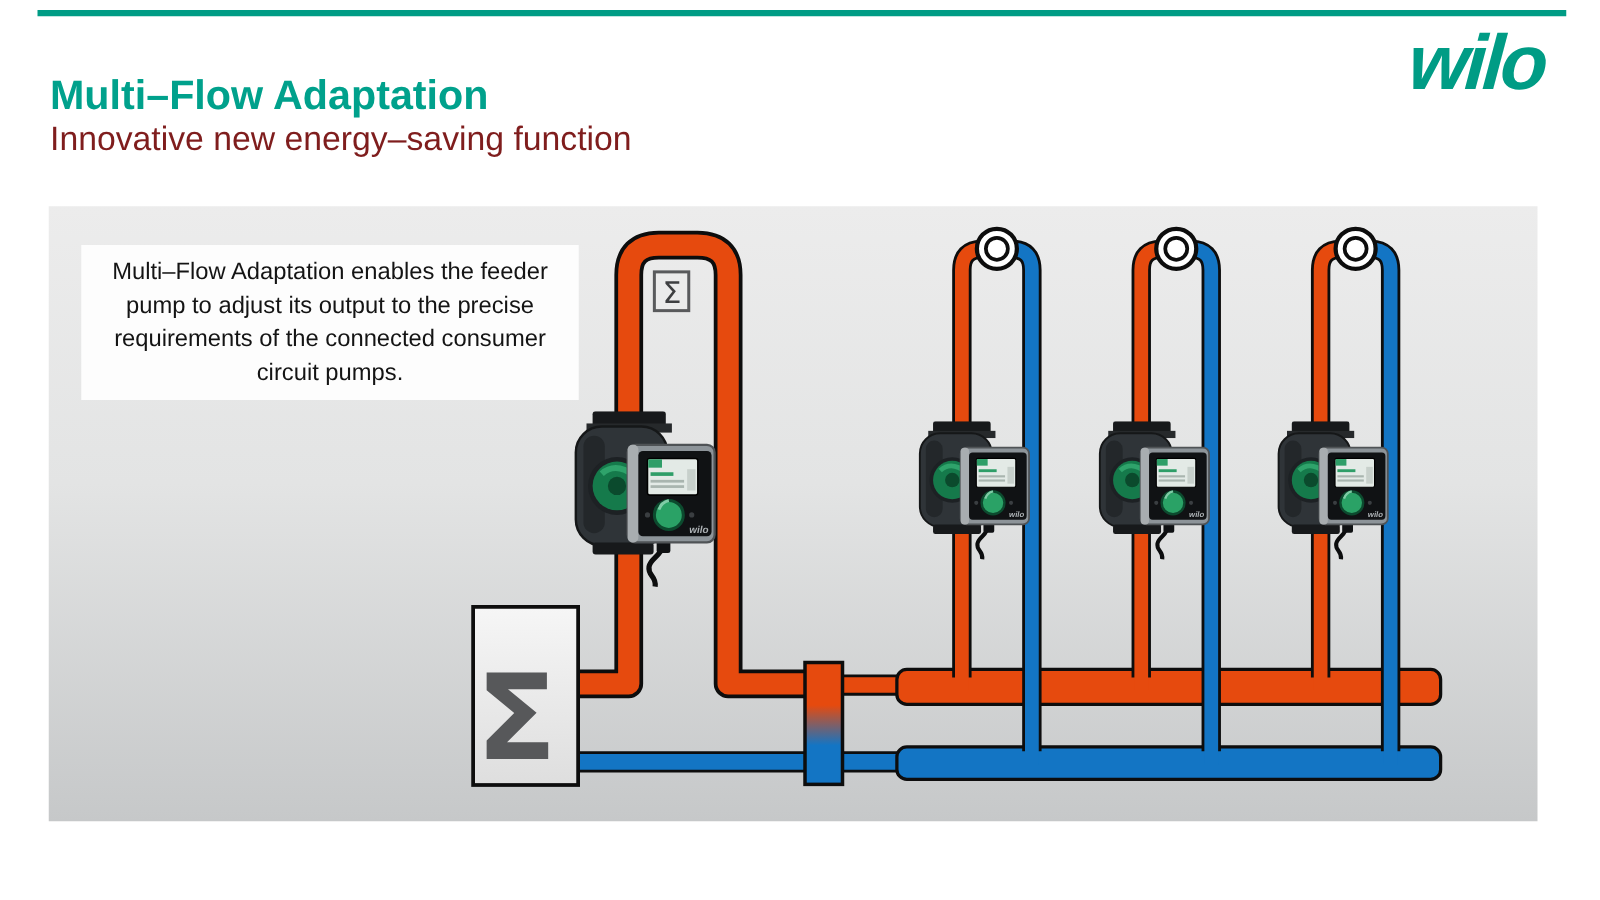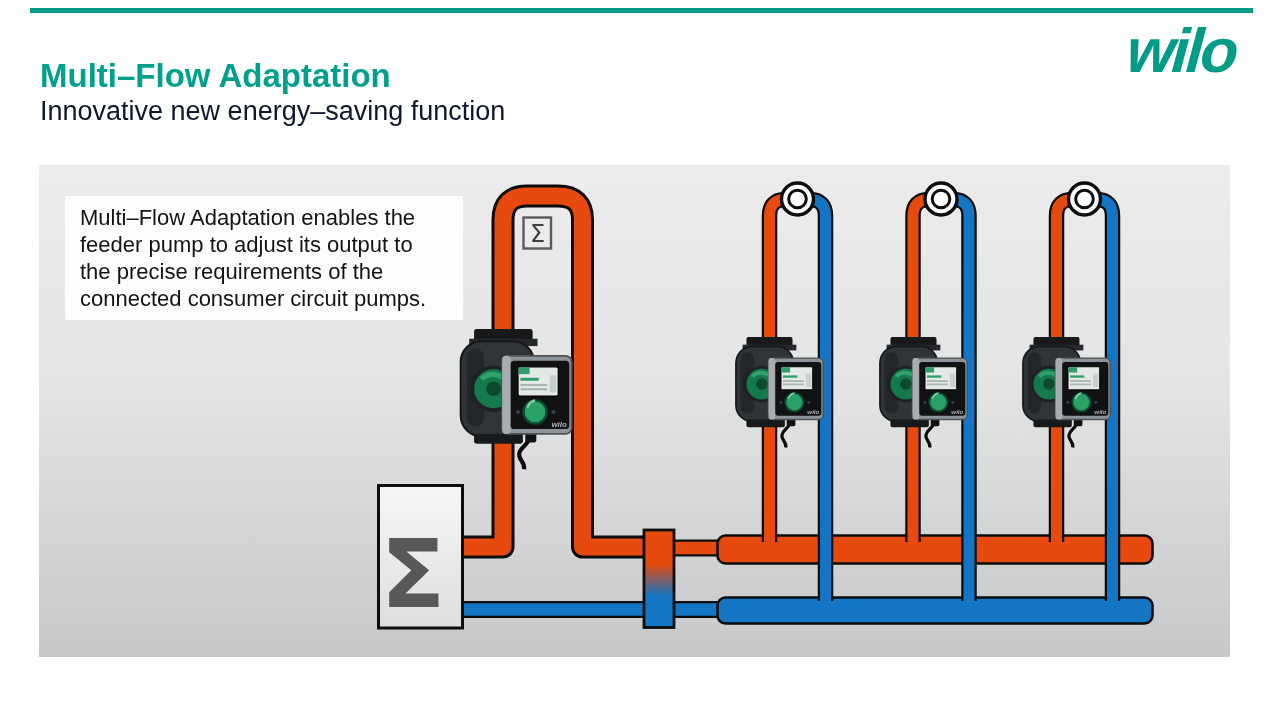--- a/index.html
+++ b/index.html
@@ -12,38 +12,38 @@
   .top-rule{
     position:absolute;left:30px;top:8px;width:1223px;height:5px;
     background:#009C85;
   }
   .slide-title{
     position:absolute;left:40px;top:57px;margin:0;
     font-size:33px;font-weight:700;color:#00A18C;letter-spacing:0;
   }
   .slide-subtitle{
     position:absolute;left:40px;top:96px;margin:0;
-    font-size:27px;font-weight:400;color:#0f172a;
+    font-size:27px;font-weight:400;color:#7f1d1d;
   }
   .logo{
     position:absolute;right:44px;top:20px;
     font-size:62px;font-weight:700;font-style:italic;
     color:#009C85;letter-spacing:-3px;line-height:1.0;
     transform:skewX(-4deg);
   }
   .panel{
     position:absolute;left:39px;top:165px;width:1191px;height:492px;
     background:linear-gradient(180deg,#ECECEC 0%,#E3E4E4 45%,#C6C8C9 100%);
   }
   .diagram-svg{position:absolute;left:0;top:0;width:1191px;height:492px;display:block;}
   .callout{
     position:absolute;left:26px;top:31px;width:368px;
     background:#FDFDFD;
     padding:8px 15px;
-    font-size:22px;line-height:27px;color:#141414;
+    font-size:19px;line-height:27px;color:#141414;text-align:center;
   }
   .callout p{margin:0;}
   .pump{position:absolute;}
   .pump svg{display:block;width:100%;height:auto;}
   .pump-feeder{left:418px;top:164px;width:122px;}
   .pump-consumer-1{left:694px;top:172px;width:96px;}
   .pump-consumer-2{left:838px;top:172px;width:96px;}
   .pump-consumer-3{left:981px;top:172px;width:96px;}
 </style>
 </head>

